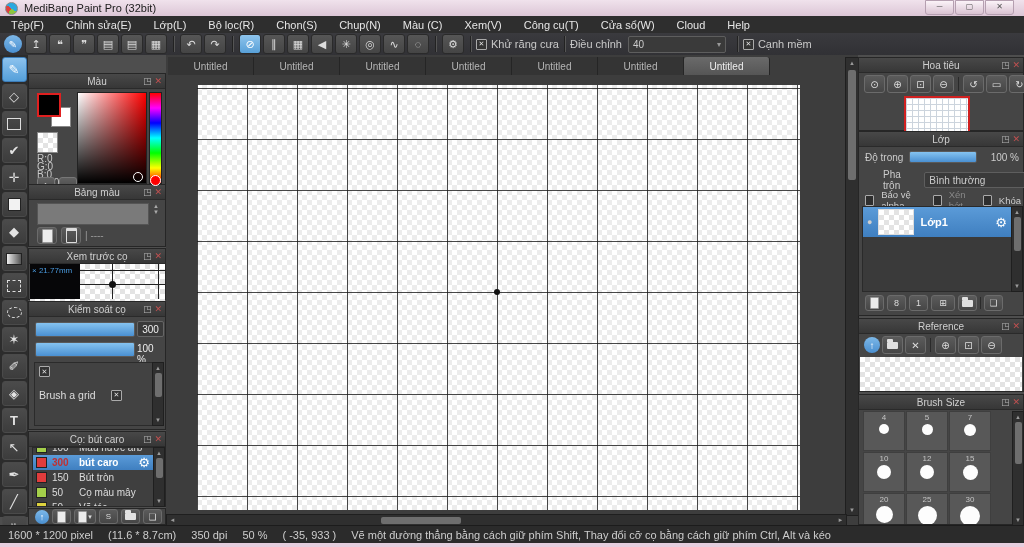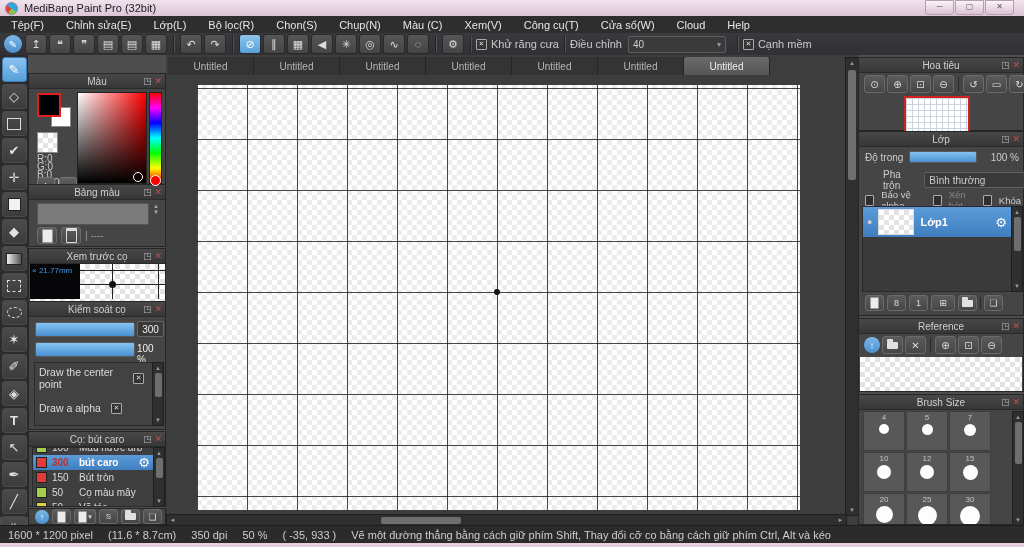--- a/index.html
+++ b/index.html
@@ -328,25 +328,24 @@
   <div class="abs vslider" style="left:6px;top:20px;width:98px;height:13px;">
       <div class="fill" style="width:100%;"></div>
     </div>
   <div class="abs" style="left:108px;top:19px;width:25px;height:14px;background:#3a3a3a;border:1px solid #666;border-radius:2px;color:#eee;font-size:10px;display:flex;align-items:center;justify-content:center;">300</div>
   <div class="abs vslider" style="left:6px;top:40px;width:98px;height:13px;">
       <div class="fill" style="width:100%;"></div>
     </div>
   <div class="abs" style="left:108px;top:41px;font-size:10px;color:#eee;">100 %</div>
   <div class="abs" style="left:5px;top:60px;width:117px;height:62px;background:#424242;border:1px solid #2b2b2b;overflow:hidden;">
     <div class="listopt">
-        <span>Draw the center point</span>
         <span class="xbox">✕</span>
       </div>
     <div class="listopt" style="margin-top:6px;">
-        <span>Draw a alpha</span>
+        <span>Brush a grid</span>
         <span class="xbox" style="margin-right:26px;">✕</span>
       </div>
     <div class="listopt" style="margin-top:6px;"></div>
   </div>
   <div class="abs scroll" style="left:123px;top:60px;width:10px;height:62px;">
     <span class="ar">▲</span>
     <div class="th" style="height:24px;"></div>
     <span class="ar" style="margin-top:auto;">▼</span>
   </div>
 </div>

